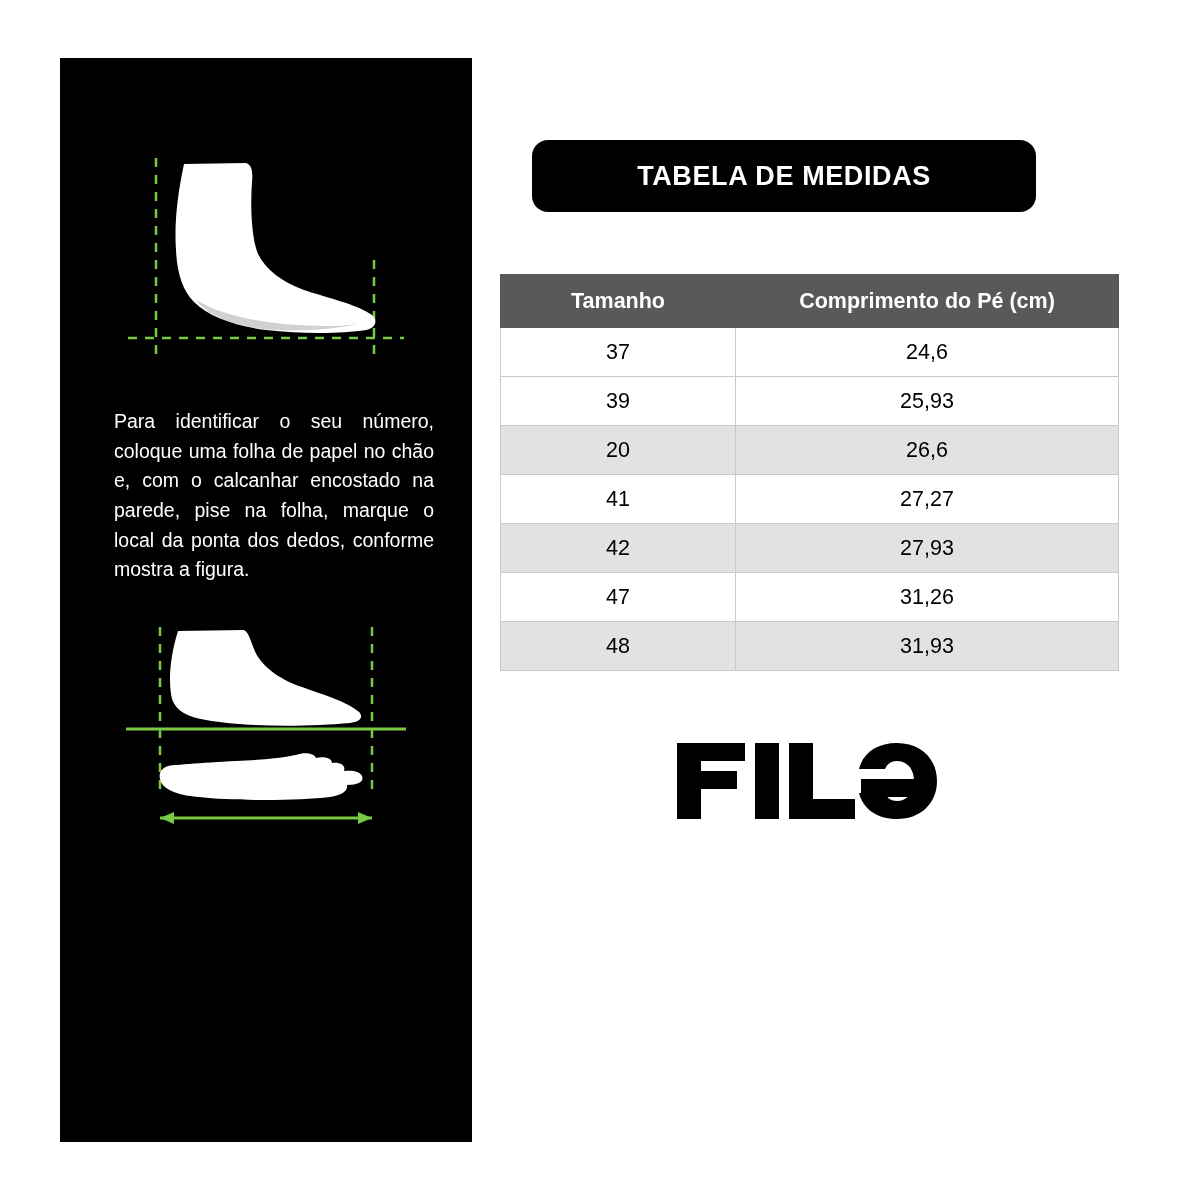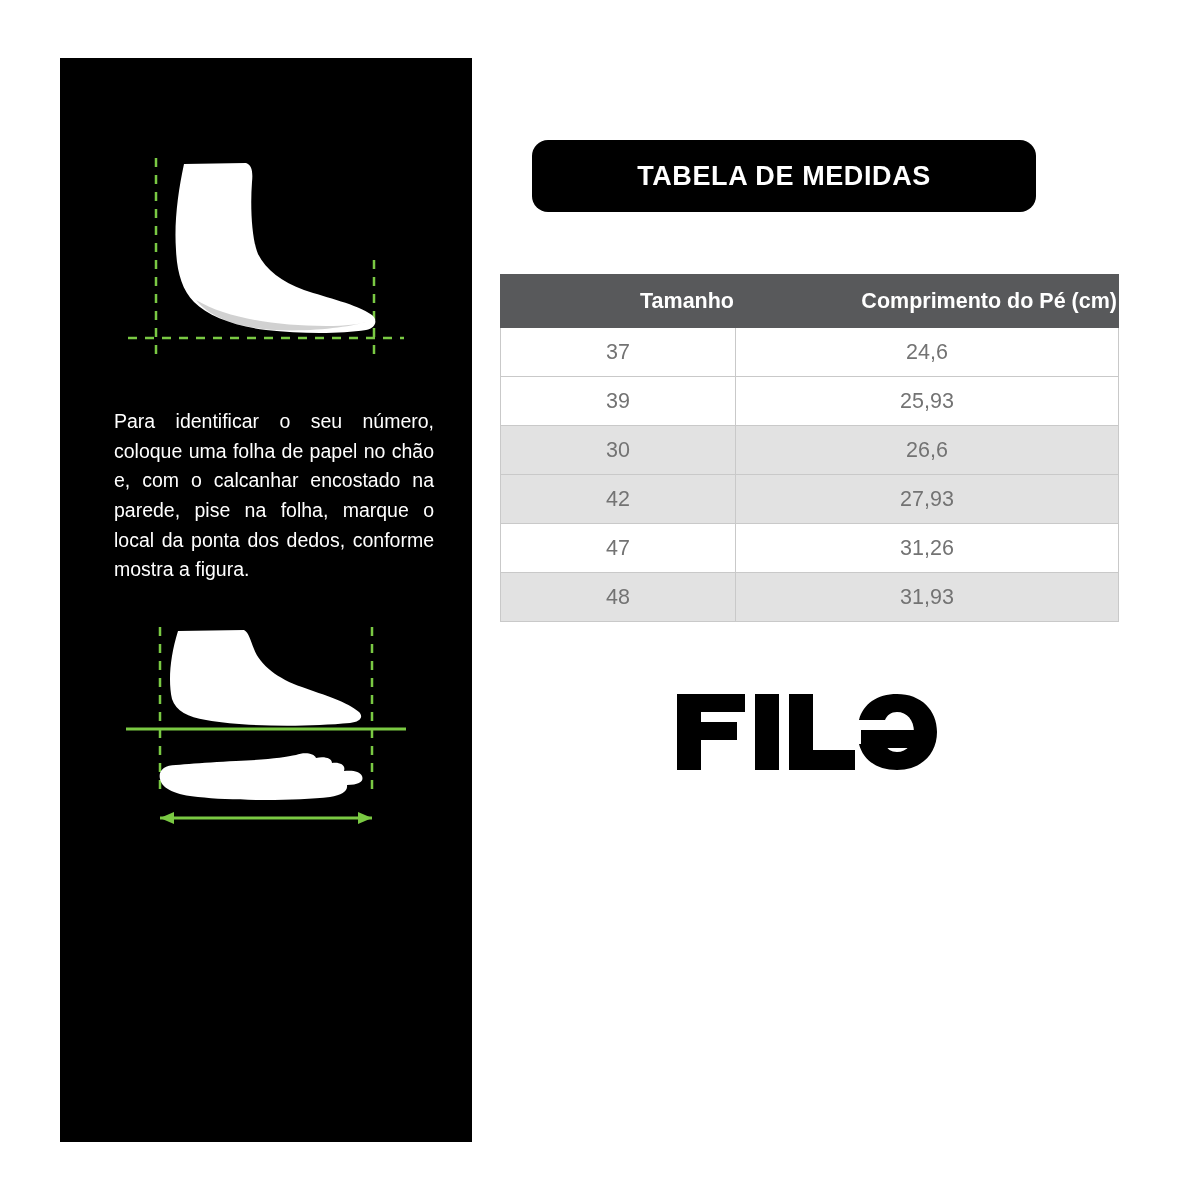--- a/index.html
+++ b/index.html
@@ -86,27 +86,27 @@
     table-layout: fixed;
     font-size: 21px;
   }
   table.size-table th {
     background: #58595b;
     color: #ffffff;
     font-weight: bold;
     font-size: 21.5px;
     height: 50px;
     border: 1px solid #58595b;
-    text-align: right;
+    text-align: center;
   }
   table.size-table td {
     height: 46px;
     text-align: center;
     border: 1px solid #c9c9c9;
-    color: #737373;
+    color: #000000;
     font-size: 21.5px;
     background: #ffffff;
   }
   table.size-table tr.alt td {
     background: #e2e2e2;
   }
   .col-size { width: 232px; }
   .col-len  { width: 380px; }
 
   .brand {
@@ -203,22 +203,26 @@
       <tbody>
         <tr>
           <td>37</td>
           <td>24,6</td>
         </tr>
         <tr>
           <td>39</td>
           <td>25,93</td>
         </tr>
         <tr class="alt">
-          <td>30</td>
+          <td>20</td>
           <td>26,6</td>
+        </tr>
+        <tr>
+          <td>41</td>
+          <td>27,27</td>
         </tr>
         <tr class="alt">
           <td>42</td>
           <td>27,93</td>
         </tr>
         <tr>
           <td>47</td>
           <td>31,26</td>
         </tr>
         <tr class="alt">

